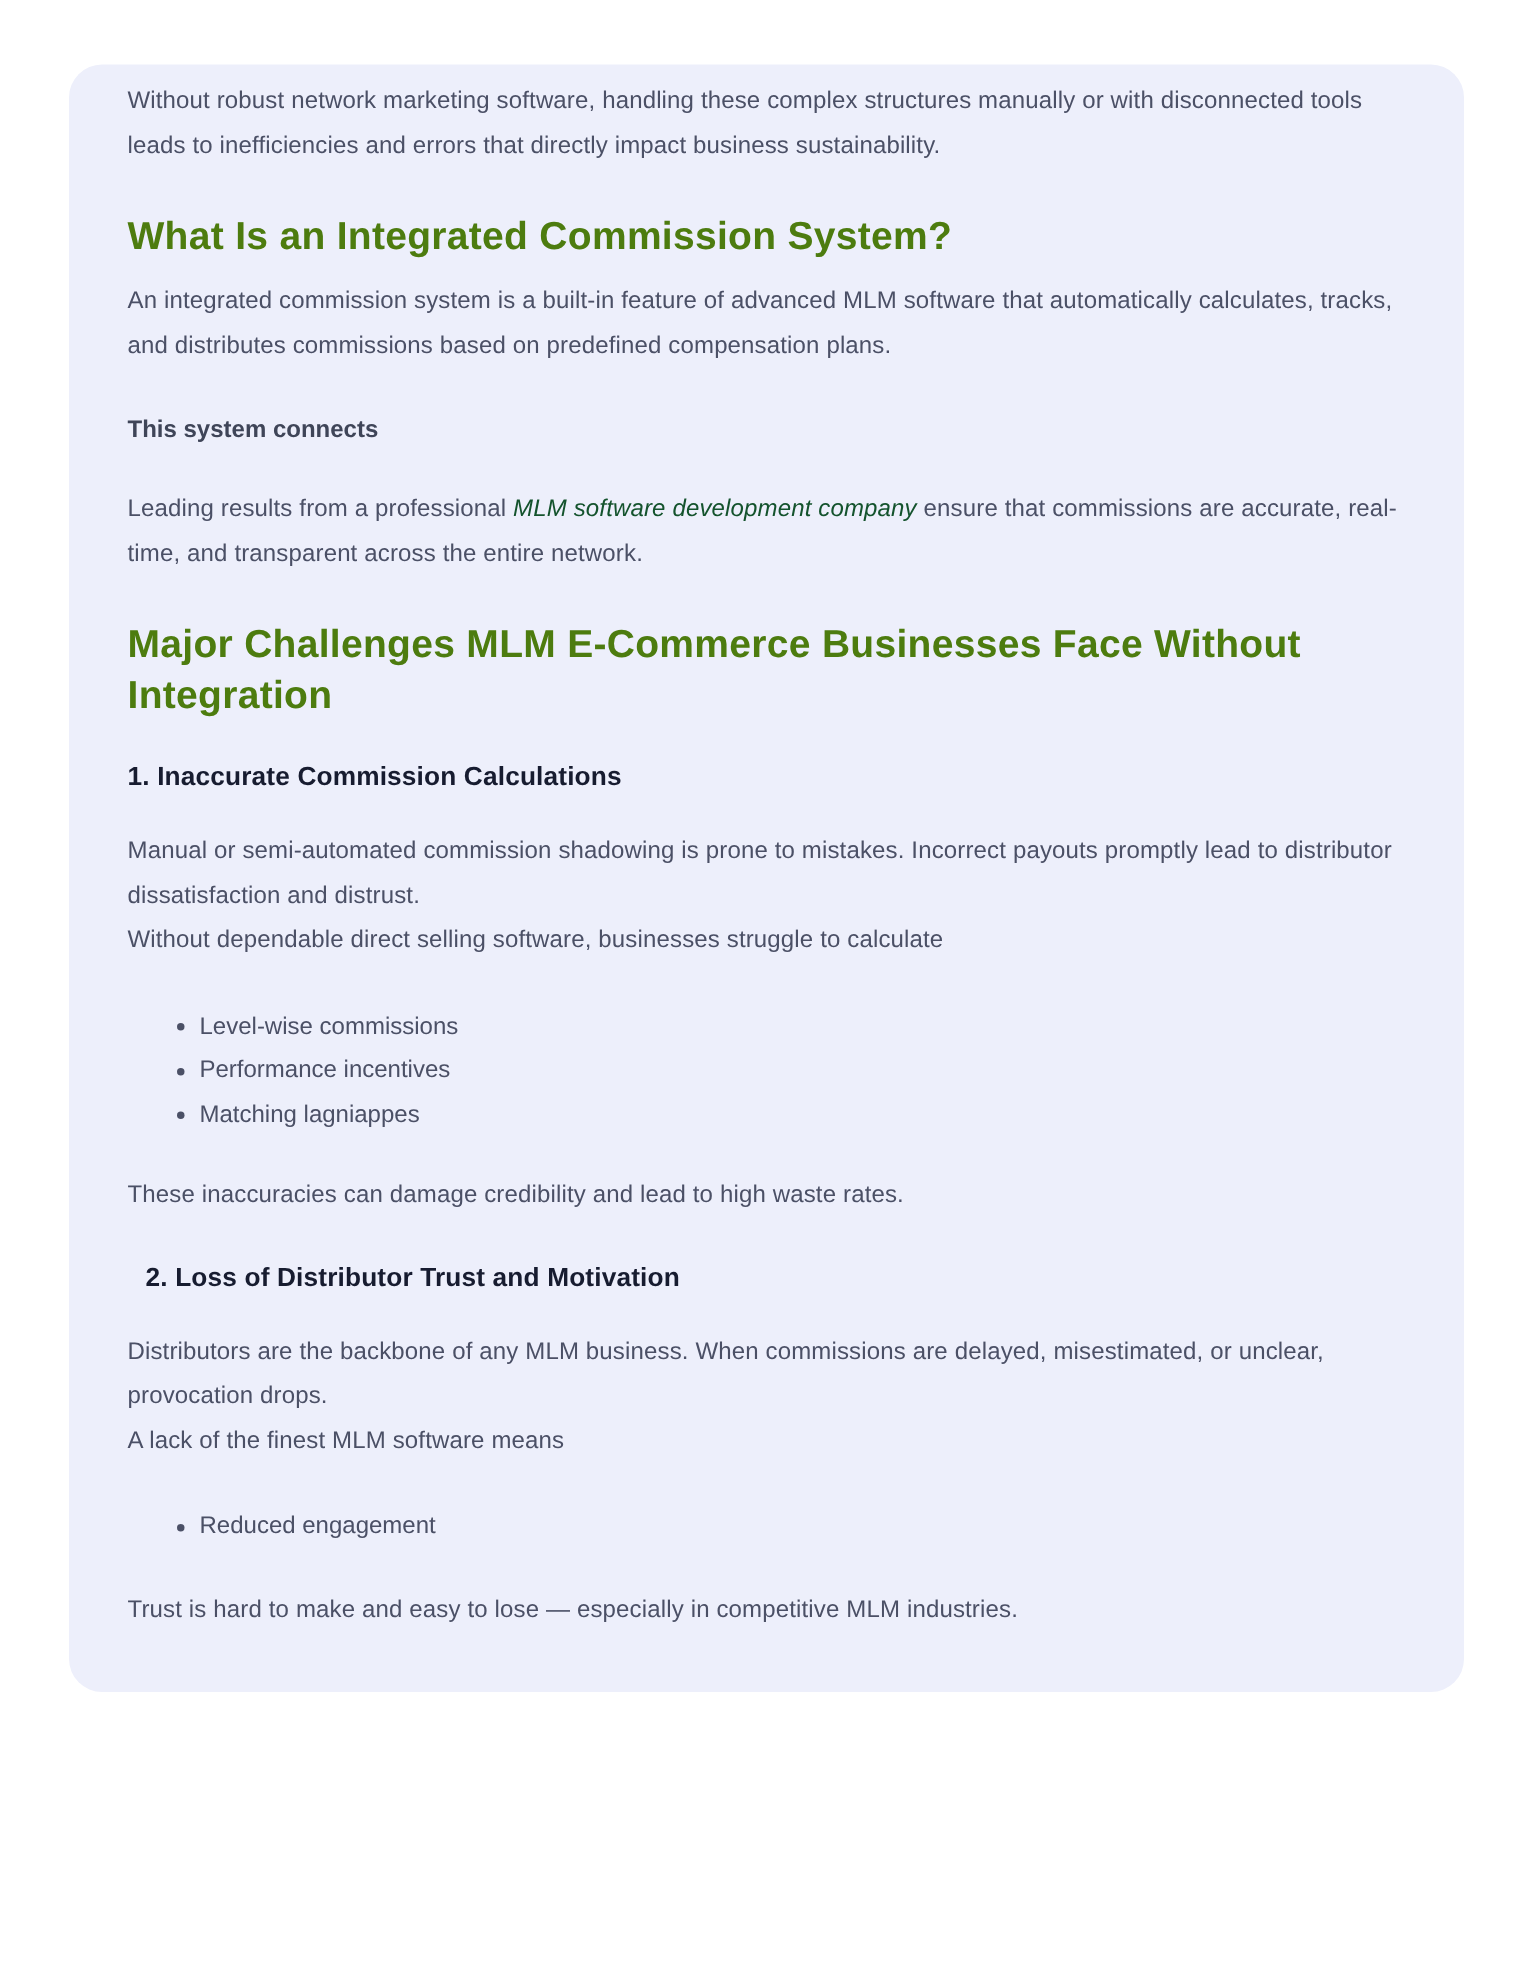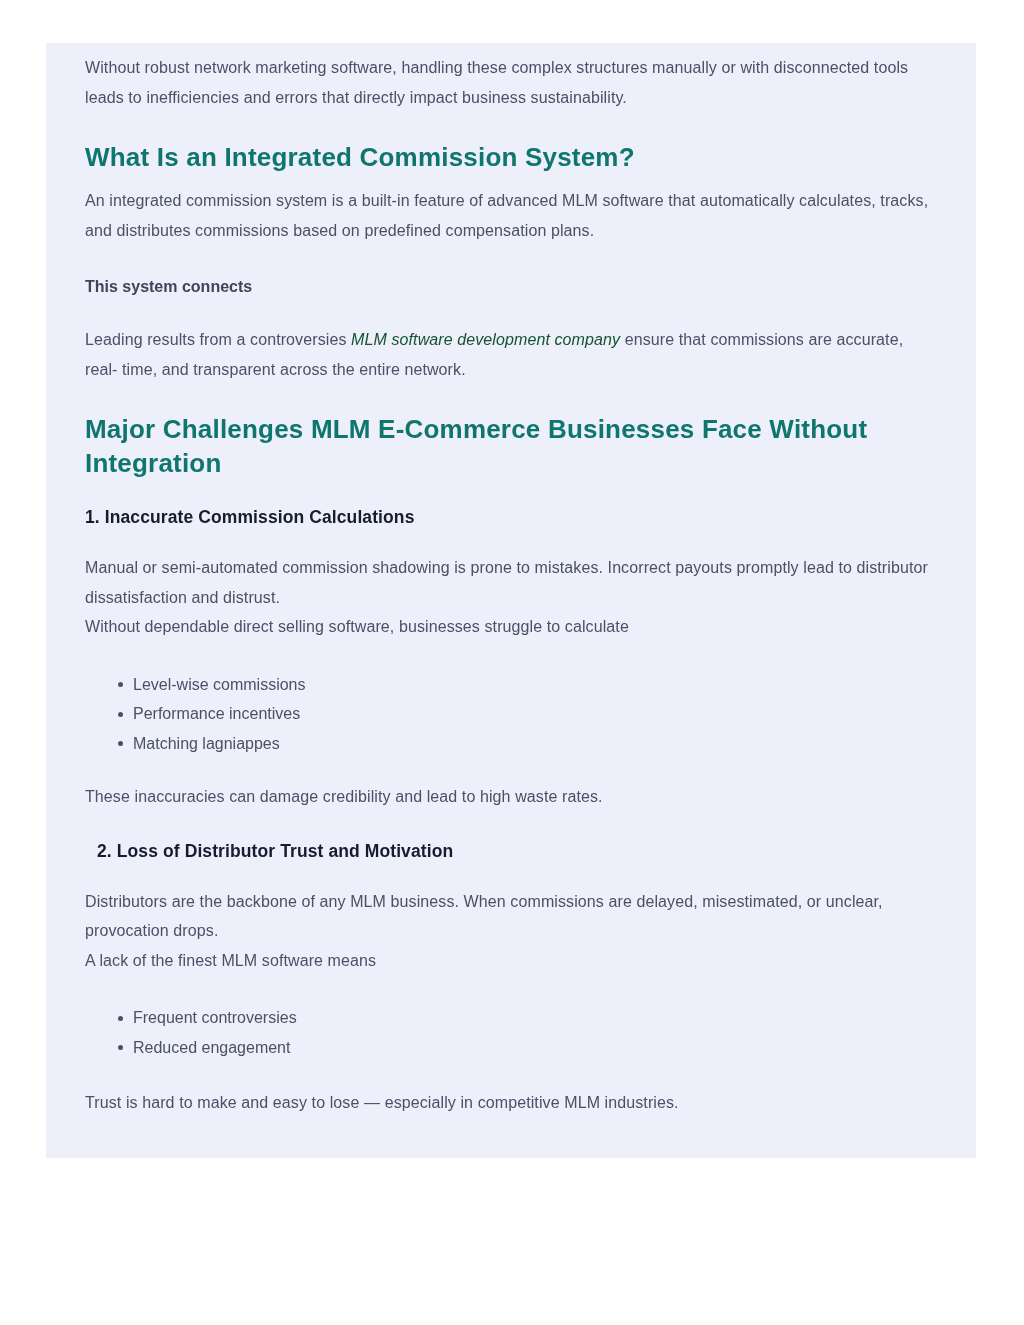--- a/index.html
+++ b/index.html
@@ -9,33 +9,34 @@
     font-family: "Liberation Sans", sans-serif;
   }
   body { min-height: 1325px; }
   .article-panel {
     position: relative;
     margin: 43px auto 0 46px;
     width: 930px;
     background: #edeffb;
     padding: 10px 39px 40px 39px;
     color: #4b5066;
+    border-radius: 22px;
   }
   p.body-text {
     font-size: 16px;
     line-height: 29.5px;
     color: #4b5066;
     letter-spacing: 0.1px;
     max-width: 856px;
   }
   h2.section-heading {
     font-size: 26px;
     line-height: 34px;
     font-weight: 700;
-    color: #0f766e;
+    color: #4d7c0f;
     letter-spacing: 0.2px;
     margin-top: 28px;
   }
   h3.sub-heading {
     font-size: 17.5px;
     line-height: 23px;
     font-weight: 700;
     color: #171c30;
     letter-spacing: 0.1px;
   }
@@ -87,40 +88,39 @@
 
   <p class="body-text">Without robust network marketing software, handling these complex structures manually or with disconnected tools leads to inefficiencies and errors that directly impact business sustainability.</p>
 
   <h2 class="section-heading">What Is an Integrated Commission System?</h2>
 
   <p class="body-text mt-12">An integrated commission system is a built-in feature of advanced MLM software that automatically calculates, tracks, and distributes commissions based on predefined compensation plans.</p>
 
   <p class="lead-in">This system connects</p>
 
 
-  <p class="body-text mt-26"><span>Leading results from a controversies </span><a class="text-link">MLM software development company</a><span> ensure that commissions are accurate, real- time, and transparent across the entire network.</span></p>
+  <p class="body-text mt-26"><span>Leading results from a professional </span><a class="text-link">MLM software development company</a><span> ensure that commissions are accurate, real- time, and transparent across the entire network.</span></p>
 
   <h2 class="section-heading">Major Challenges MLM E-Commerce Businesses Face Without Integration</h2>
 
   <h3 class="sub-heading mt-26">1. Inaccurate Commission Calculations</h3>
 
   <p class="body-text mt-14"><span>Manual or semi-automated commission shadowing is prone to mistakes. Incorrect payouts promptly lead to distributor dissatisfaction and distrust.</span><br><span>Without dependable direct selling software, businesses struggle to calculate</span></p>
 
   <ul class="bullet-list">
     <li>Level-wise commissions</li>
     <li>Performance incentives</li>
     <li>Matching lagniappes</li>
   </ul>
 
   <p class="body-text mt-24">These inaccuracies can damage credibility and lead to high waste rates.</p>
 
   <h3 class="sub-heading mt-28">2. Loss of Distributor Trust and Motivation</h3>
 
   <p class="body-text mt-14"><span>Distributors are the backbone of any MLM business. When commissions are delayed, misestimated, or unclear, provocation drops.</span><br><span>A lack of the finest MLM software means</span></p>
 
   <ul class="bullet-list">
-    <li>Frequent controversies</li>
     <li>Reduced engagement</li>
   </ul>
 
   <p class="body-text mt-26">Trust is hard to make and easy to lose — especially in competitive MLM industries.</p>
 
 </div>
 
 </body></html>

